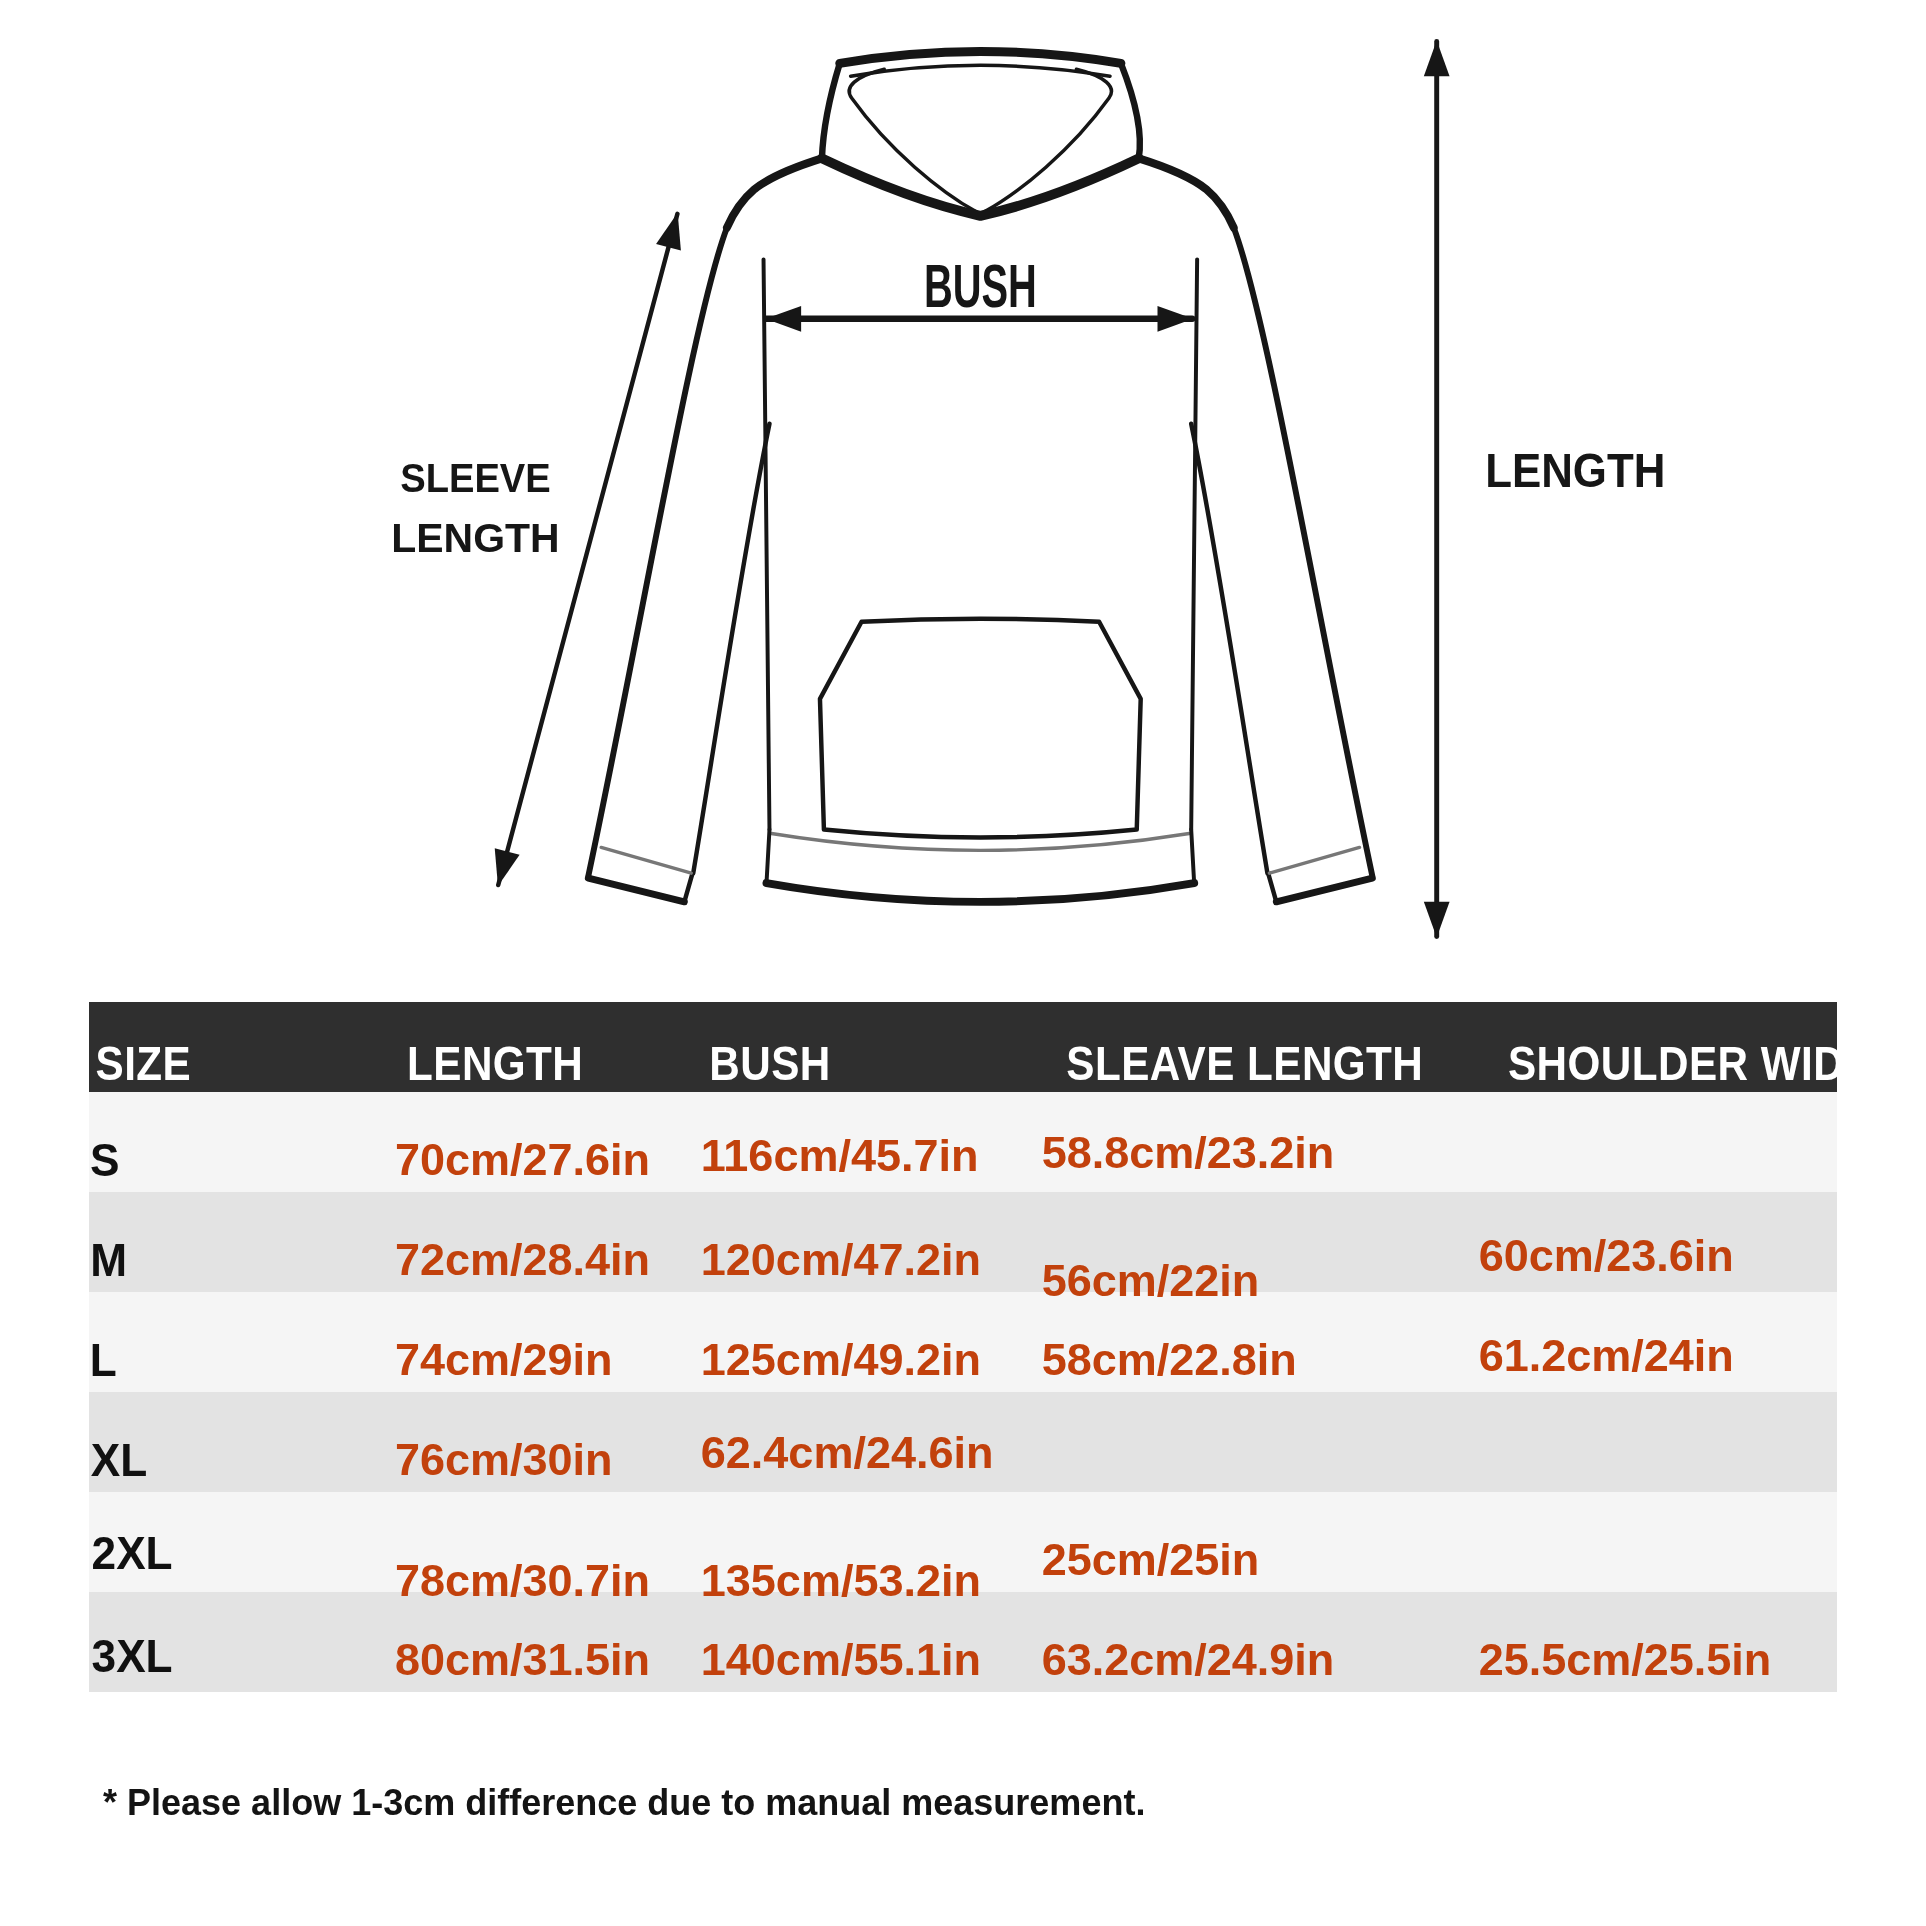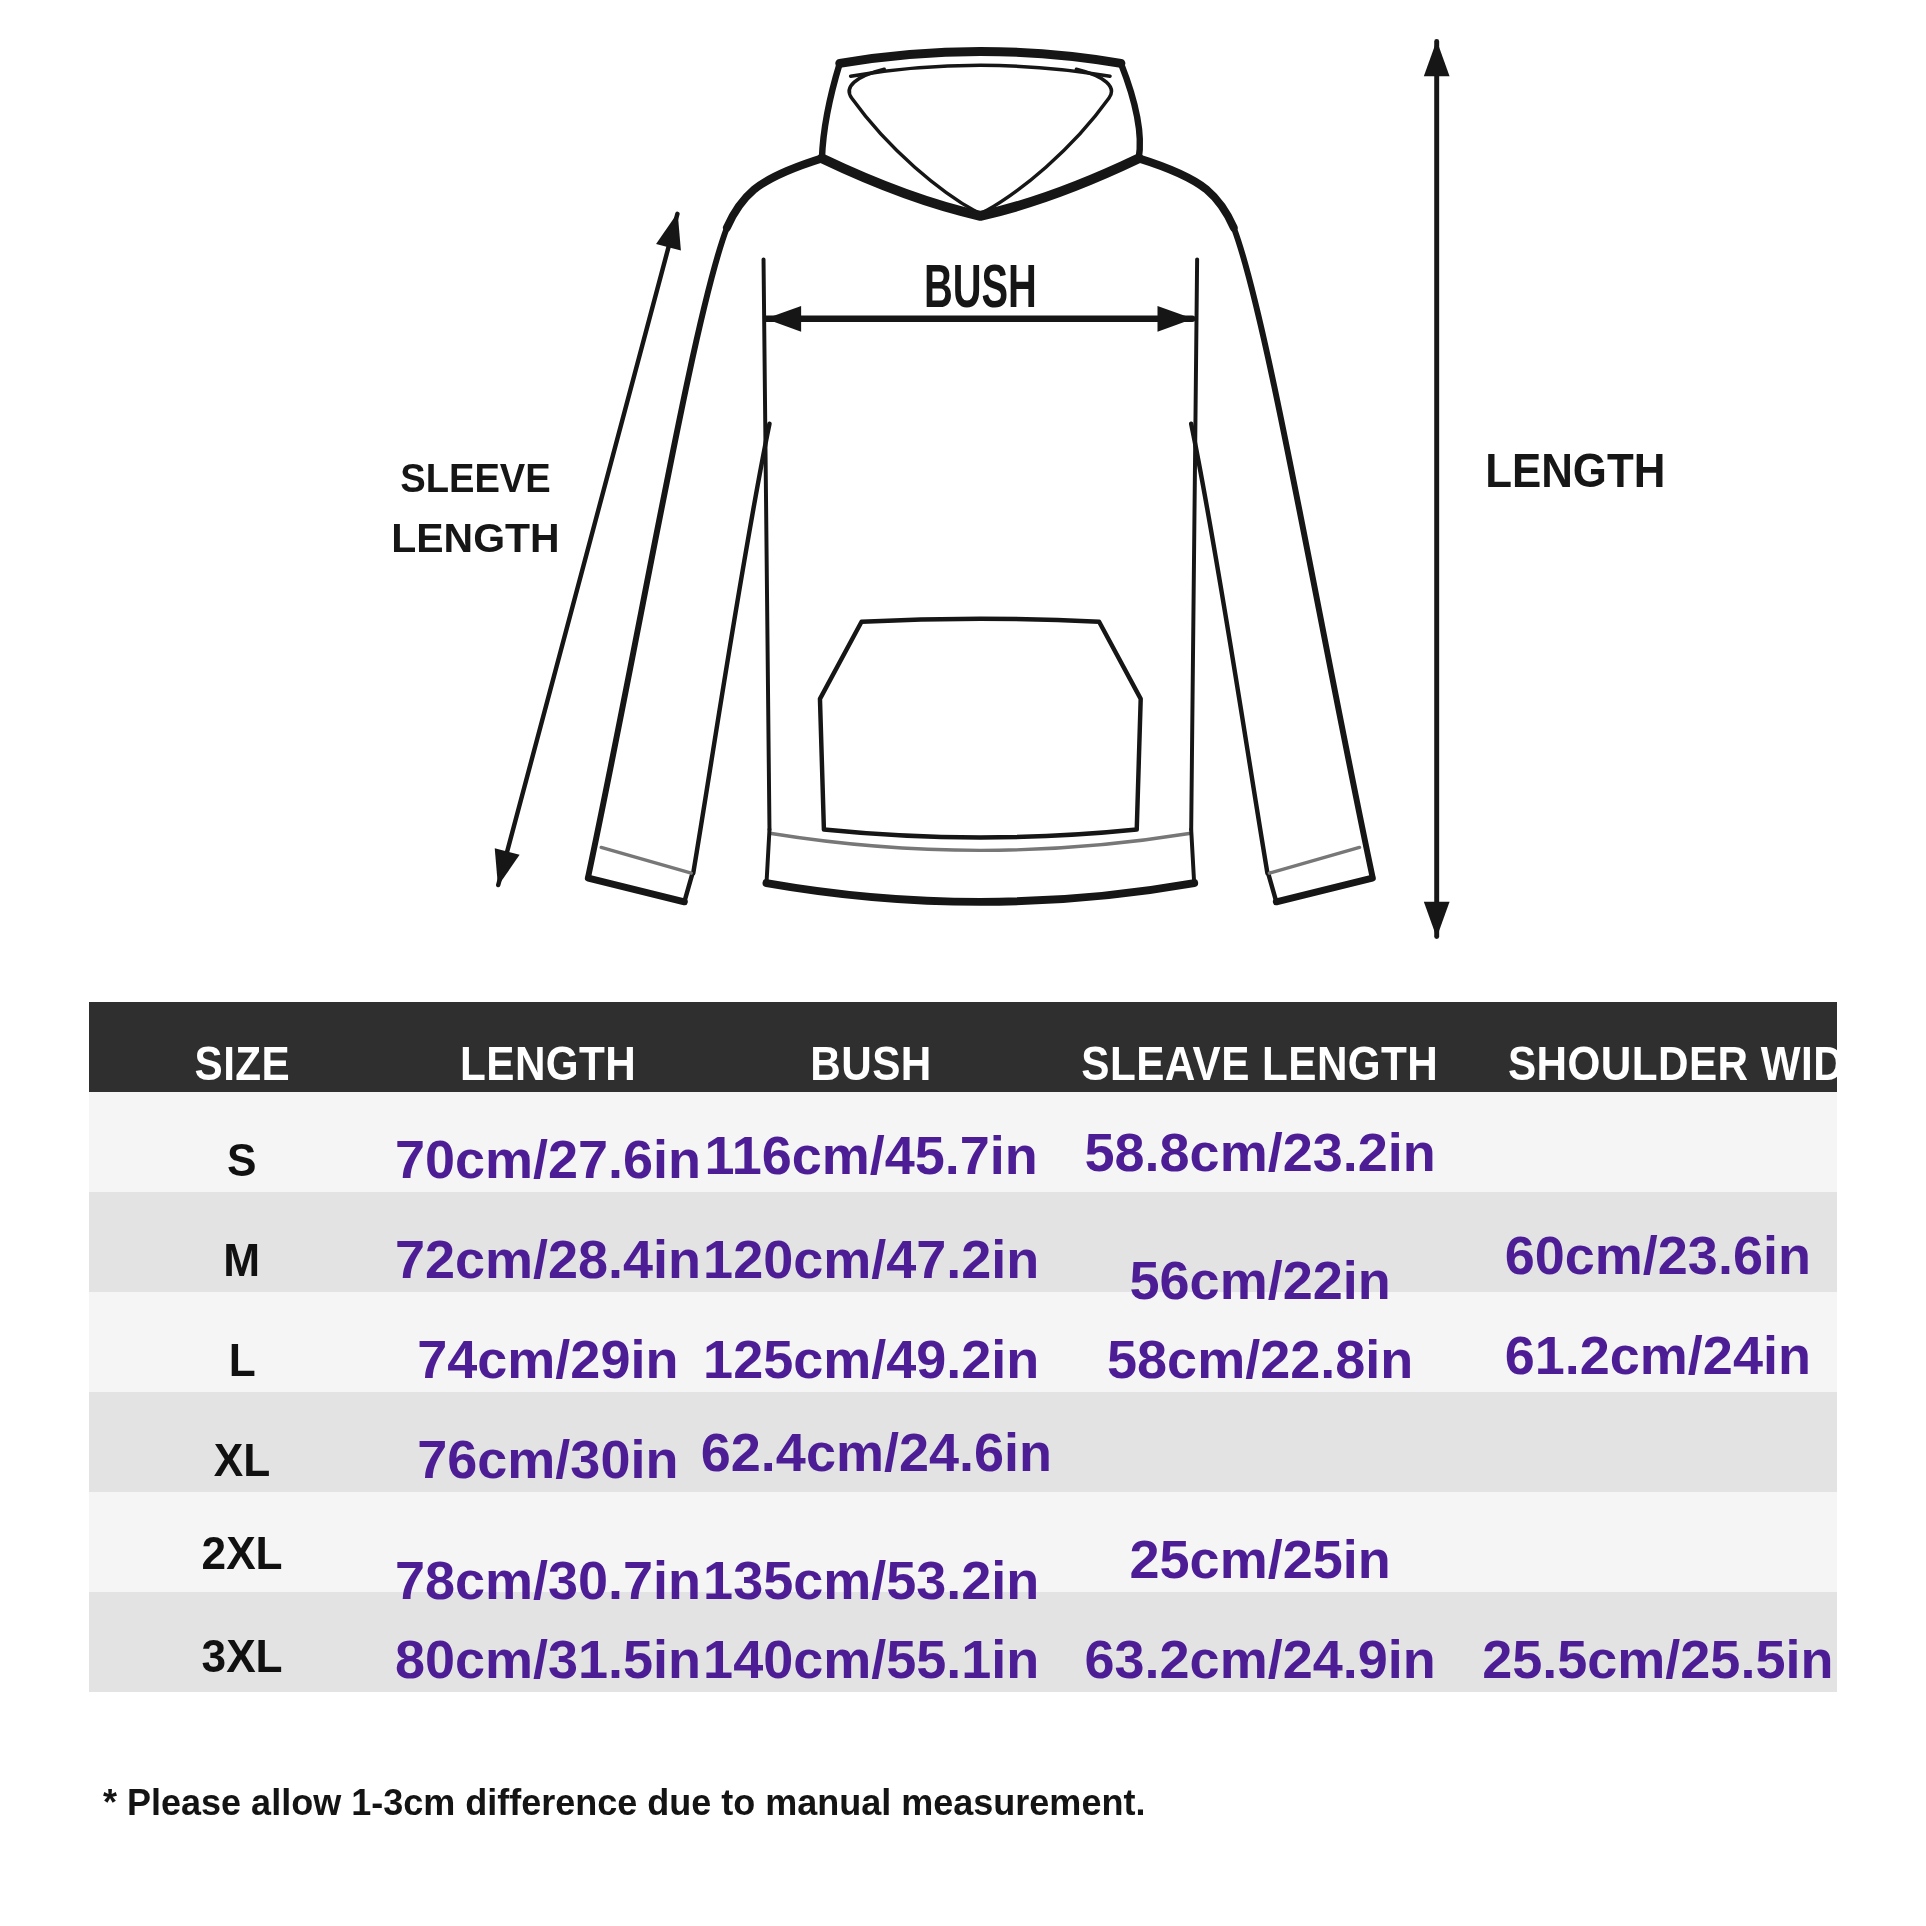--- a/index.html
+++ b/index.html
@@ -9,28 +9,28 @@
   }
   .diagram-wrap{position:absolute;top:0;left:0;width:1927px;height:985px;}
   svg text{font-family:"Liberation Sans", sans-serif;font-weight:700;fill:#161616;}
 
   .size-table{position:absolute;left:89px;top:1002px;width:1748px;}
   .trow{display:grid;grid-template-columns:17.5% 17.5% 19.5% 25% 20.5%;align-items:center;}
   .trow.thead{height:90px;background:#2f2f2f;}
   .trow.body-row{height:100px;}
   .trow.light{background:#f5f5f5;}
   .trow.dark{background:#e3e3e3;}
-  .cell{text-align:center;line-height:1;margin-top:34px;}
+  .cell{text-align:left;line-height:1;margin-top:34px;}
   .hcell .cond{
     display:inline-block;transform:scaleX(0.88);transform-origin:center;
     font-size:48px;font-weight:700;color:#ffffff;letter-spacing:0.5px;white-space:nowrap;
   }
   .size-cell{font-size:47px;font-weight:700;color:#111111;}
   .size-cell .cond{display:inline-block;transform:scaleX(0.94);transform-origin:center;}
-  .val-cell{font-size:54px;font-weight:700;color:#4c1d95;white-space:nowrap;}
+  .val-cell{font-size:45px;font-weight:700;color:#c2410c;white-space:nowrap;}
   .up{position:relative;top:-7px;}
   .up2{position:relative;top:-4px;}
   .dn{position:relative;top:21px;}
 
   .footnote{
     position:absolute;left:103px;top:1782px;width:1782px;
     font-size:36px;font-weight:700;color:#141414;letter-spacing:0px;white-space:nowrap;
   }
 </style>
 </head>

